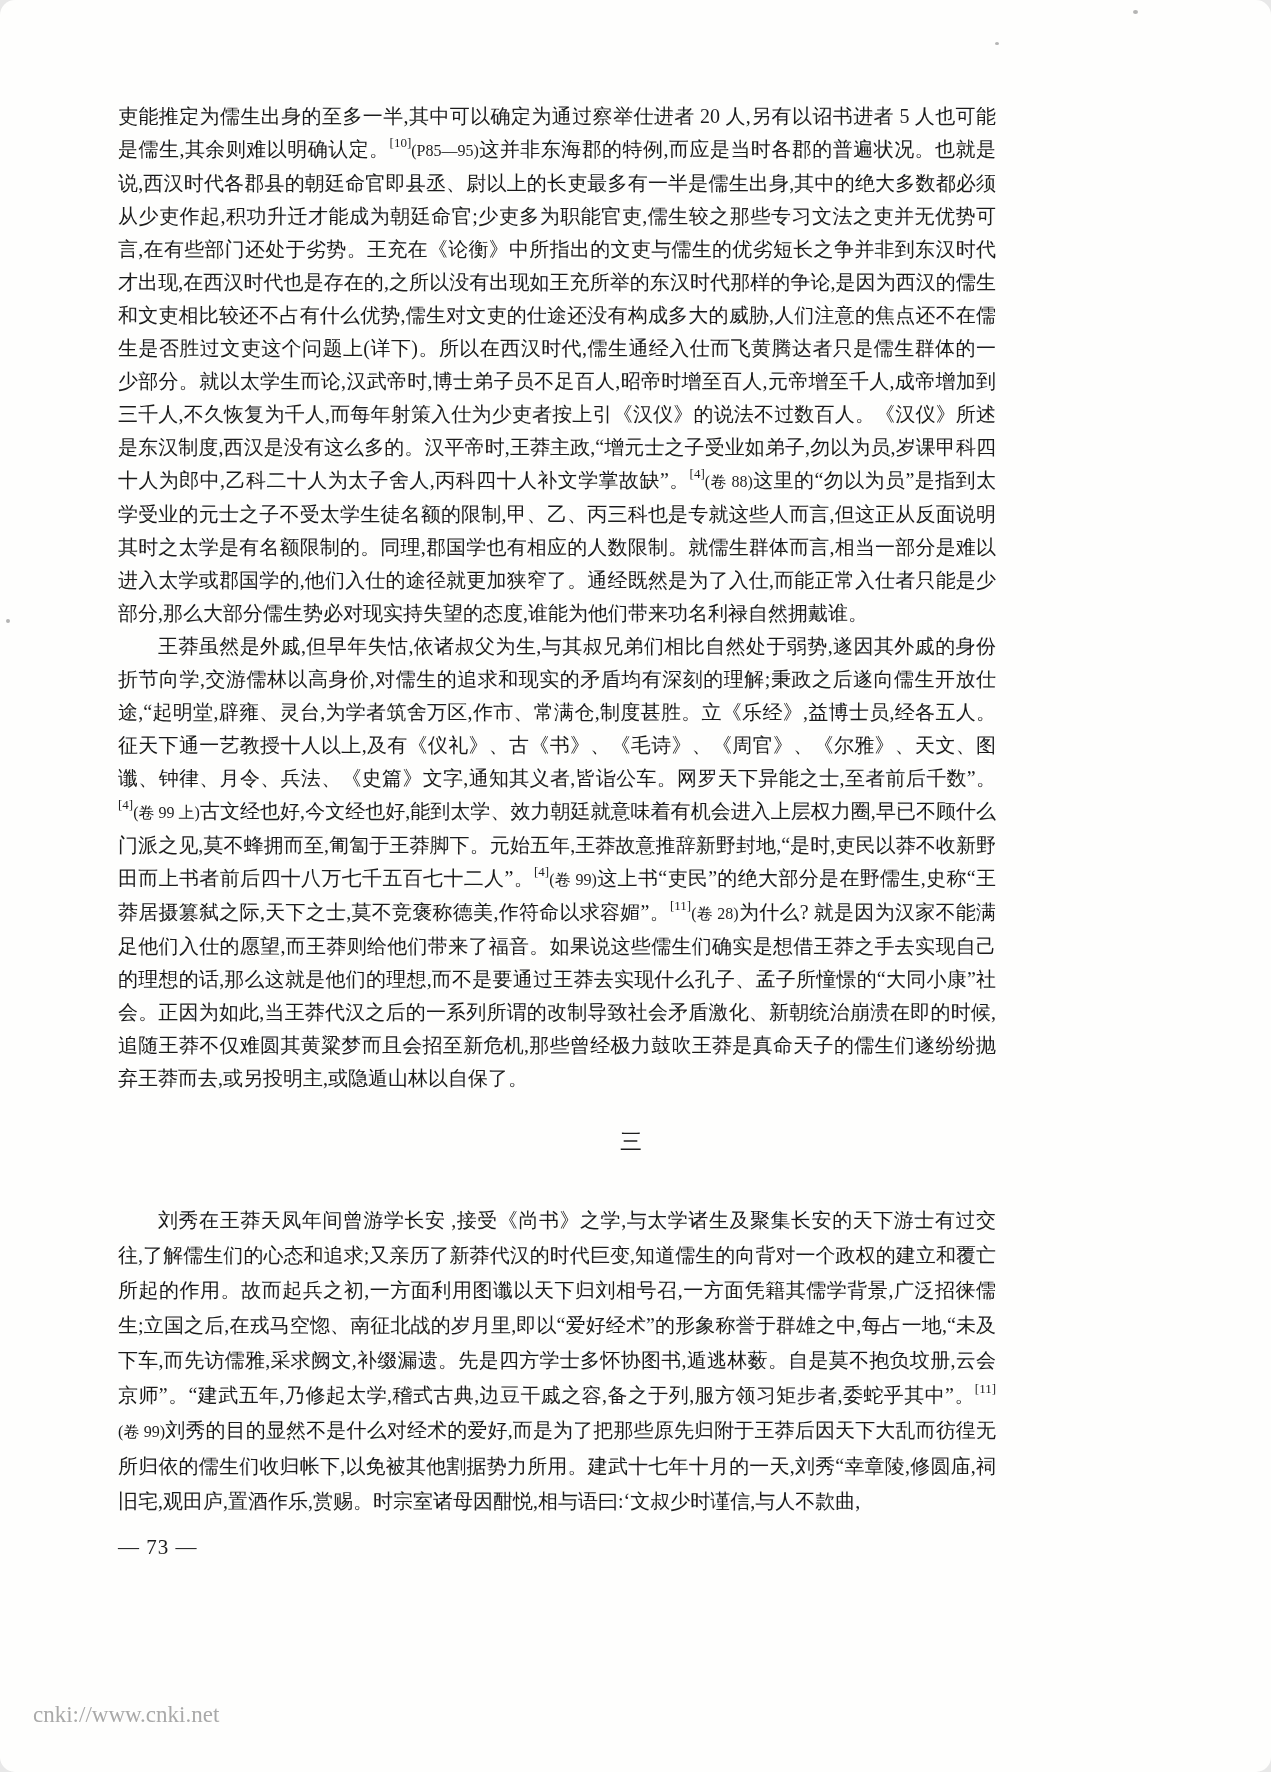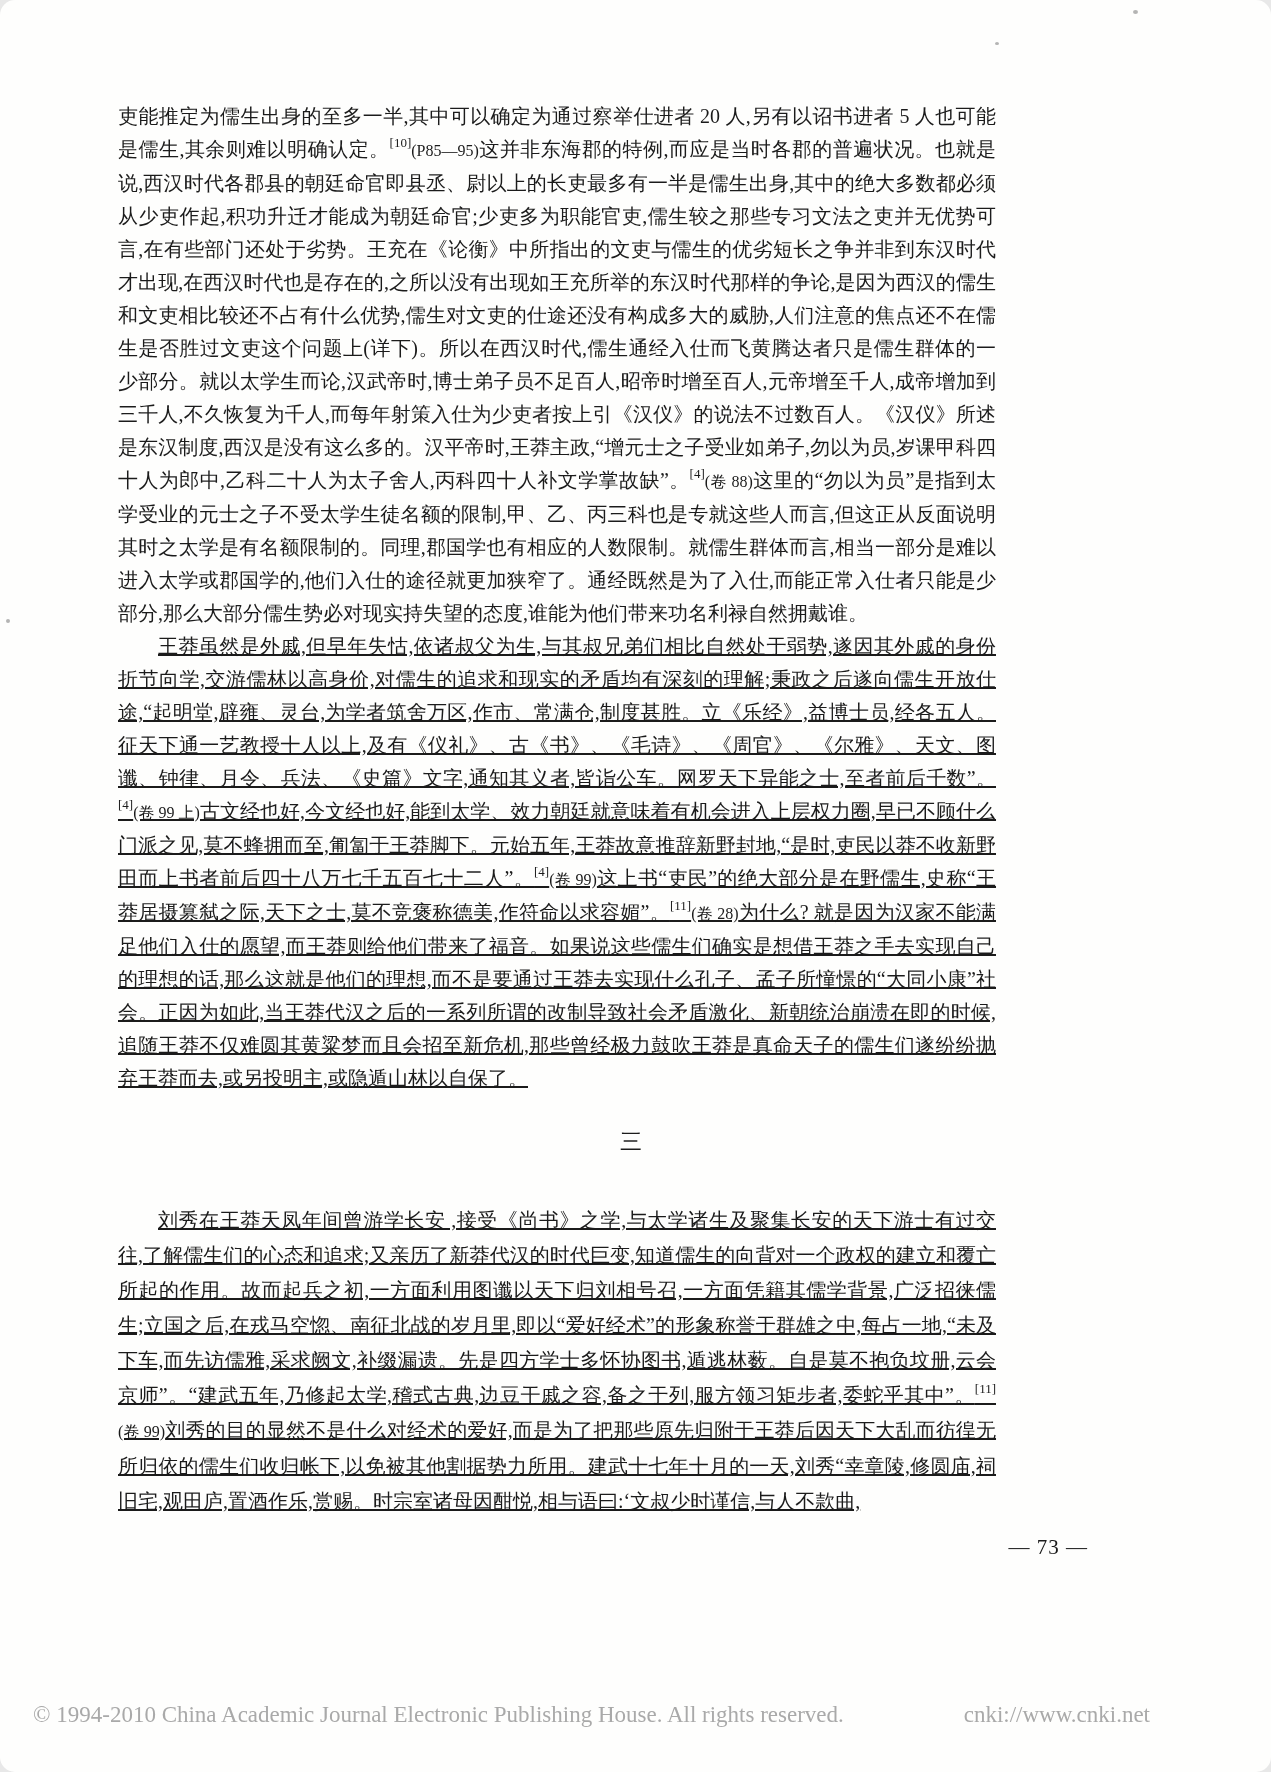--- a/index.html
+++ b/index.html
@@ -22,42 +22,41 @@
   }
   .para {
     margin: 0;
     font-size: 20px;
     text-align: justify;
     text-justify: inter-ideograph;
     word-break: break-all;
   }
   .s1 { line-height: 33px; }
   .s2 { line-height: 35px; }
-  .para.indent { text-indent: 40px; text-decoration: underline; }
+  .para.indent { text-indent: 40px; }
   .ref {
     font-size: 13px;
     line-height: 0;
     vertical-align: 9px;
     letter-spacing: 0;
   }
   .cite {
     font-size: 16px;
     letter-spacing: 0;
   }
   .section-heading {
     margin: 32px 0 46px 150px;
     font-size: 22px;
     font-weight: normal;
     text-align: center;
     letter-spacing: 2px;
   }
   .page-number {
     margin: 16px -92px 0 0;
     font-size: 21px;
-    text-align: right;
     letter-spacing: 1px;
   }
   .footer {
     position: absolute;
     left: 33px;
     right: 33px;
     top: 1702px;
     display: flex;
     justify-content: space-between;
     font-size: 23px;
@@ -92,16 +91,15 @@
     <h2 class="section-heading">三</h2>
 
     <div id="section2">
         <p class="para s2 indent">刘秀在王莽天凤年间曾游学长安 ,接受《尚书》之学,与太学诸生及聚集长安的天下游士有过交往,了解儒生们的心态和追求;又亲历了新莽代汉的时代巨变,知道儒生的向背对一个政权的建立和覆亡所起的作用。故而起兵之初,一方面利用图谶以天下归刘相号召,一方面凭籍其儒学背景,广泛招徕儒生;立国之后,在戎马空惚、南征北战的岁月里,即以“爱好经术”的形象称誉于群雄之中,每占一地,“未及下车,而先访儒雅,采求阙文,补缀漏遗。先是四方学士多怀协图书,遁逃林薮。自是莫不抱负坟册,云会京师”。“建武五年,乃修起太学,稽式古典,边豆干戚之容,备之于列,服方领习矩步者,委蛇乎其中”。<sup class="ref">[11]</sup><span class="cite">(卷 99)</span>刘秀的目的显然不是什么对经术的爱好,而是为了把那些原先归附于王莽后因天下大乱而彷徨无所归依的儒生们收归帐下,以免被其他割据势力所用。建武十七年十月的一天,刘秀“幸章陵,修圆庙,祠旧宅,观田庐,置酒作乐,赏赐。时宗室诸母因酣悦,相与语曰:‘文叔少时谨信,与人不款曲,</p>
       </div>
 
     <div class="page-number">—  73  —</div>
   </div>
 
   <div class="footer">
-    <span class="copyright">© 1994-2010 China Academic Journal Electronic Publishing House. All rights reserved.</span>
     <span class="url">cnki://www.cnki.net</span>
   </div>
 </div>
 
 </body></html>

